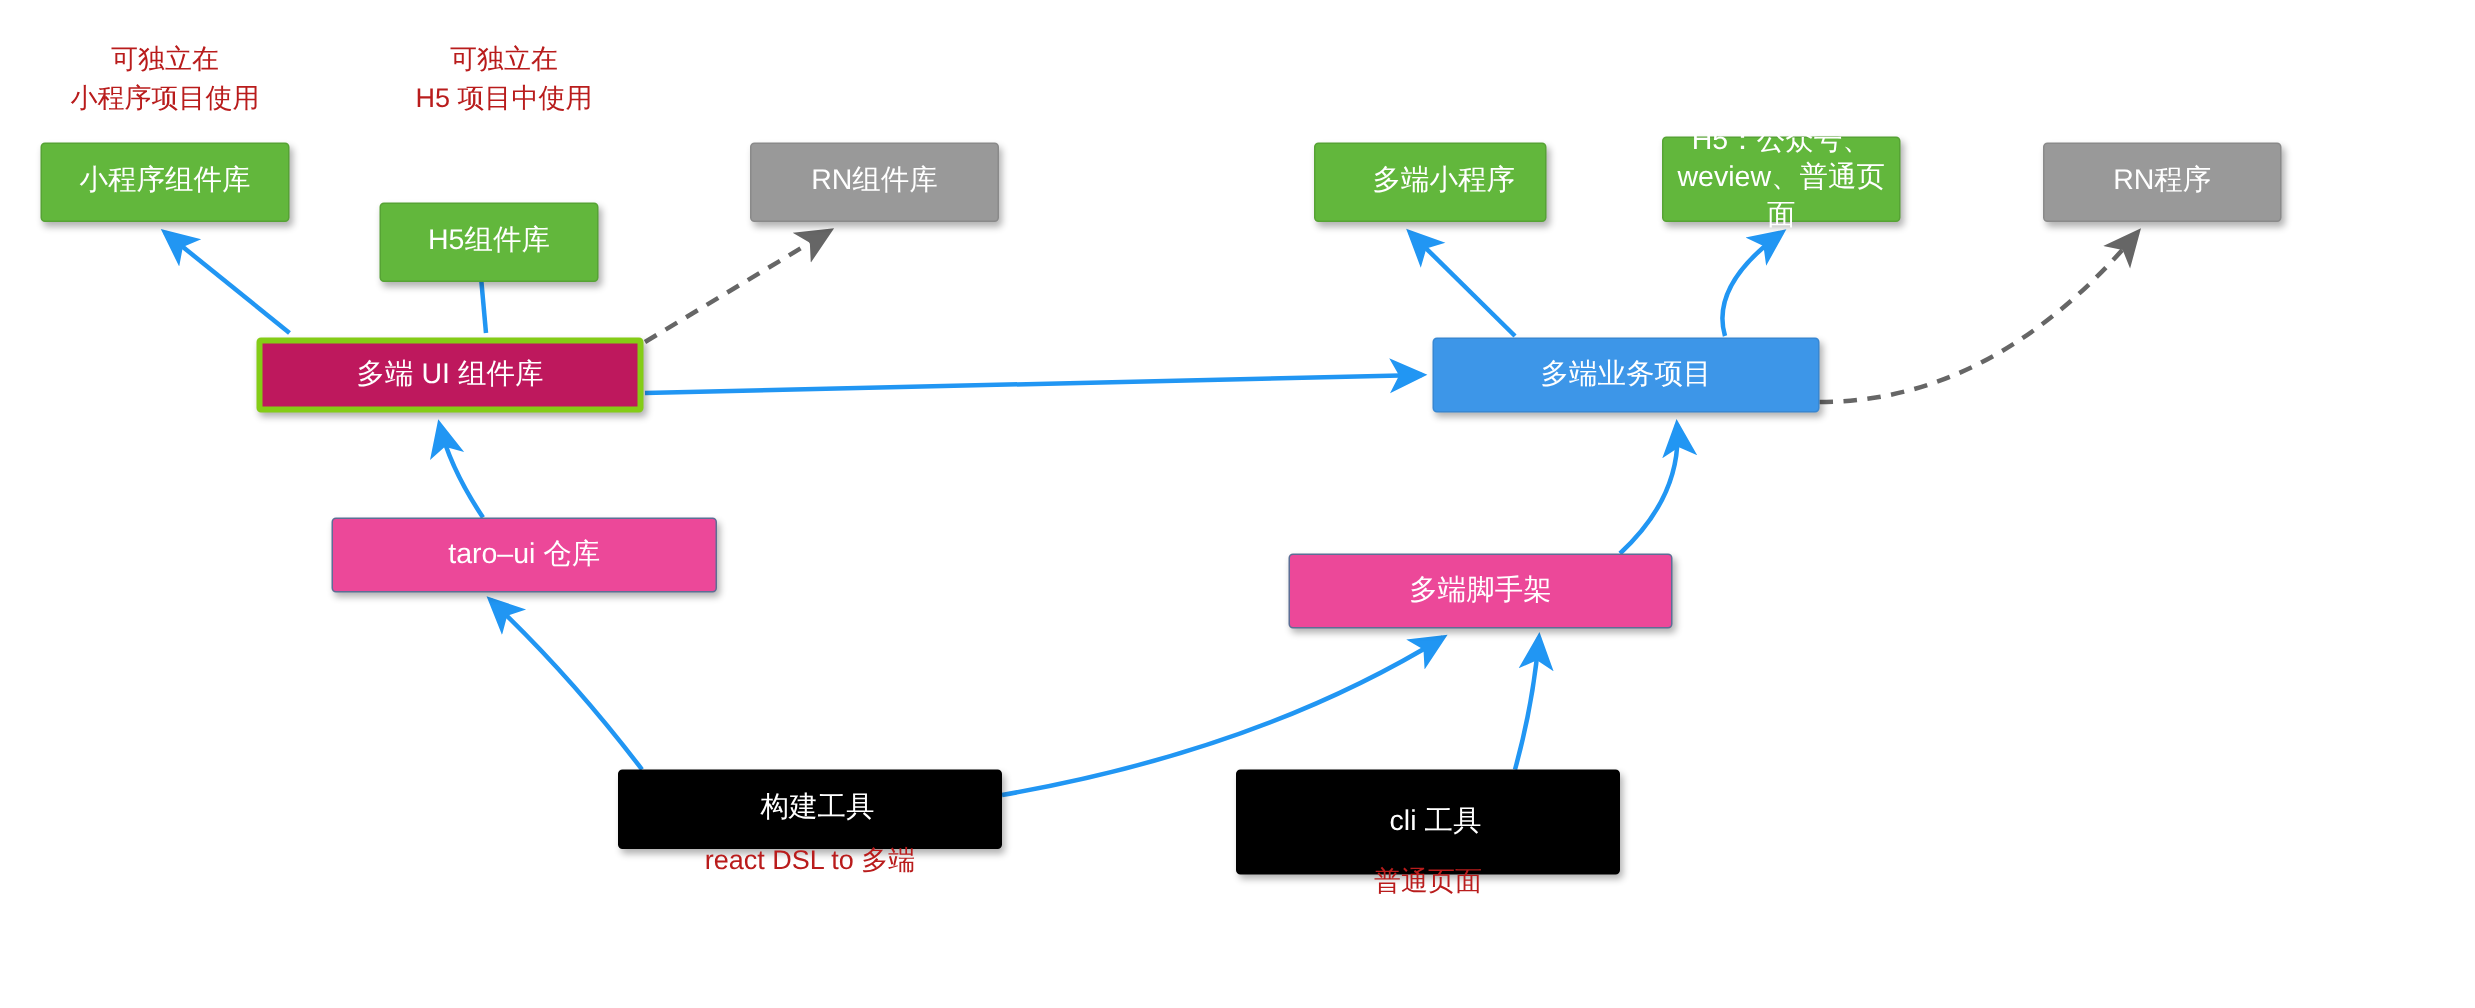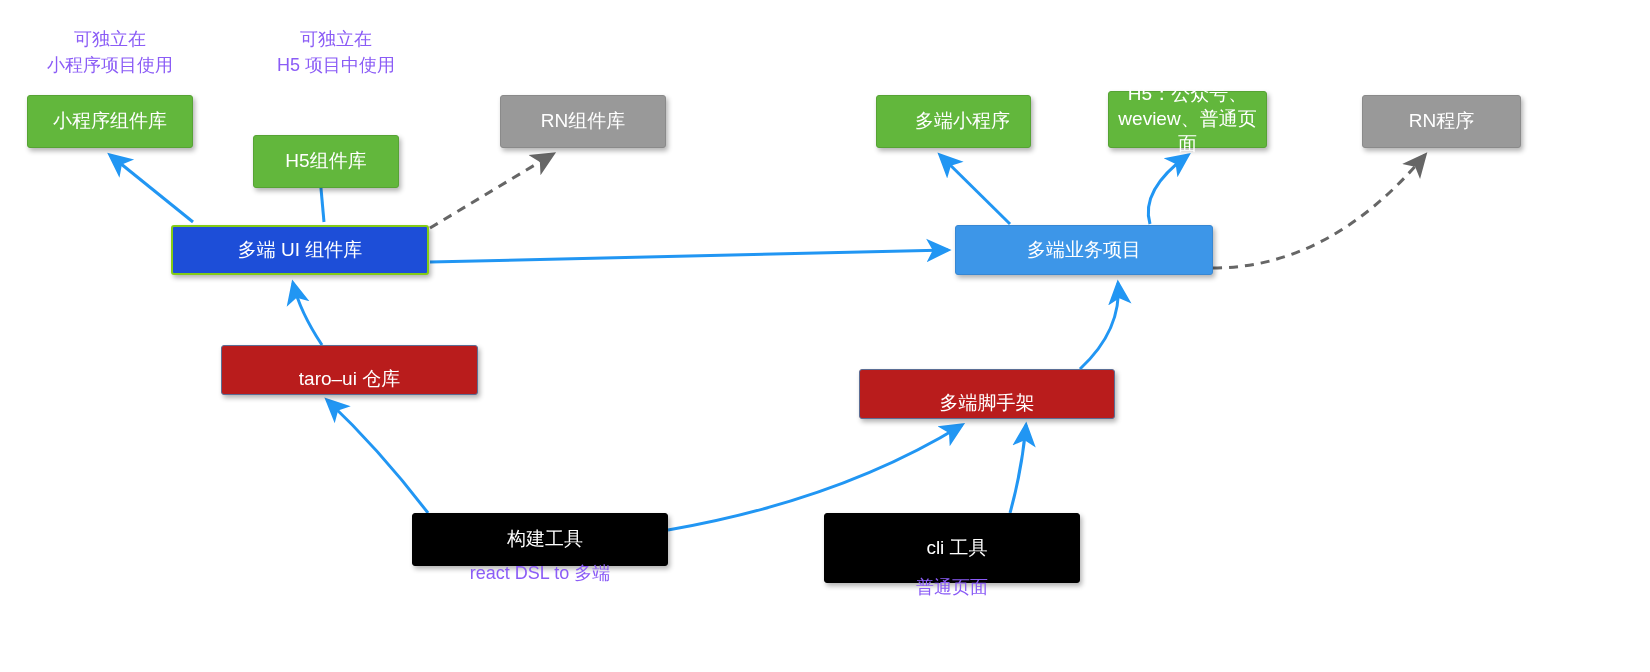--- a/index.html
+++ b/index.html
@@ -39,28 +39,28 @@
     box-shadow: 2px 3px 5px rgba(0,0,0,0.30);
     padding: 2px 6px;
     z-index: 2;
   }
   .node .nlabel {
     display: block;
     white-space: pre-line;
   }
   .n-green  { background: #62b73c; border: 1px solid #56a334; }
   .n-gray   { background: #999999; border: 1px solid #8a8a8a; }
-  .n-purple { background: #1d4ed8; border: 2px solid #84cc16; }
+  .n-purple { background: #be185d; border: 4px solid #84cc16; }
   .n-blue   { background: #3d96e8; border: 1px solid #3787d3; }
-  .n-slate  { background: #b91c1c; border: 1px solid #5c6e95; align-items: flex-end; }
+  .n-slate  { background: #ec4899; border: 1px solid #5c6e95; }
   .n-black  { background: #000000; border: 1px solid #000000; padding-left: 16px; }
 
   .caption {
     position: absolute;
-    color: #8b5cf6;
+    color: #b91c1c;
     font-size: 18px;
     line-height: 1.45;
     text-align: center;
     white-space: pre-line;
     z-index: 3;
   }
 </style>
 </head>
 <body>
 

